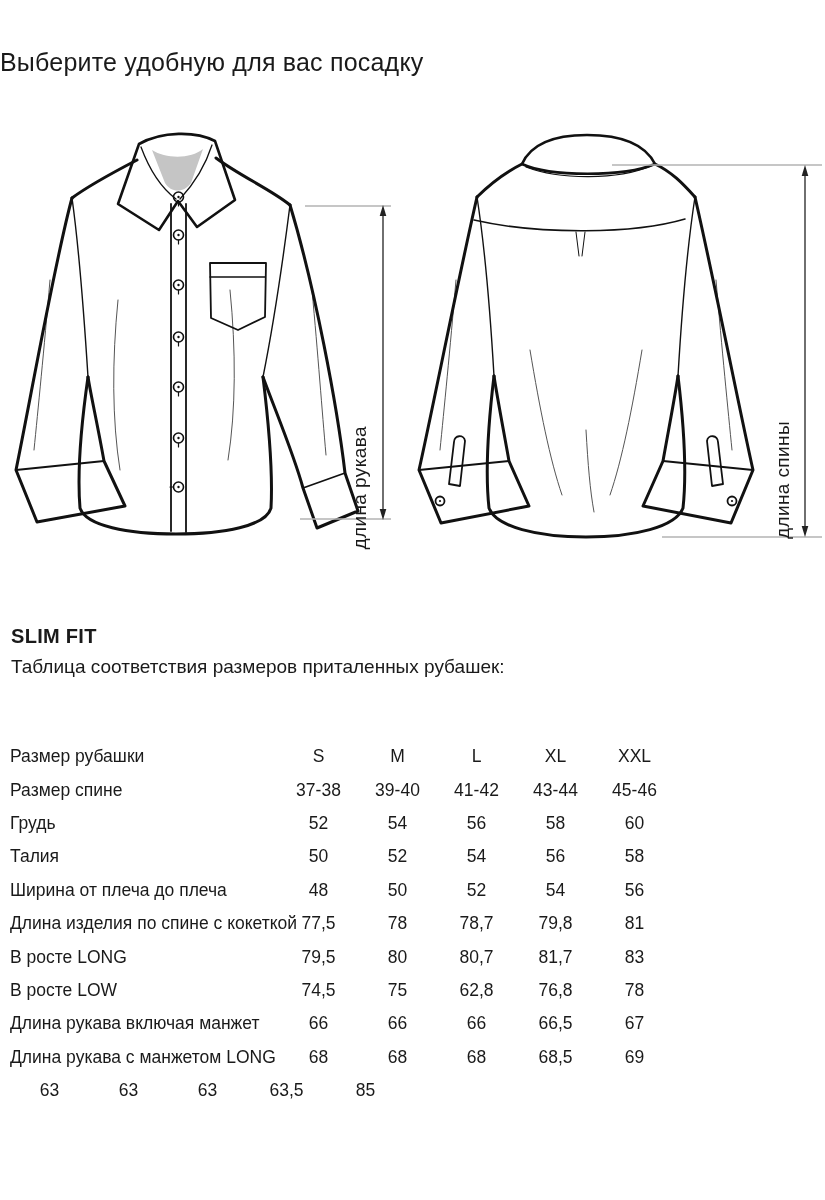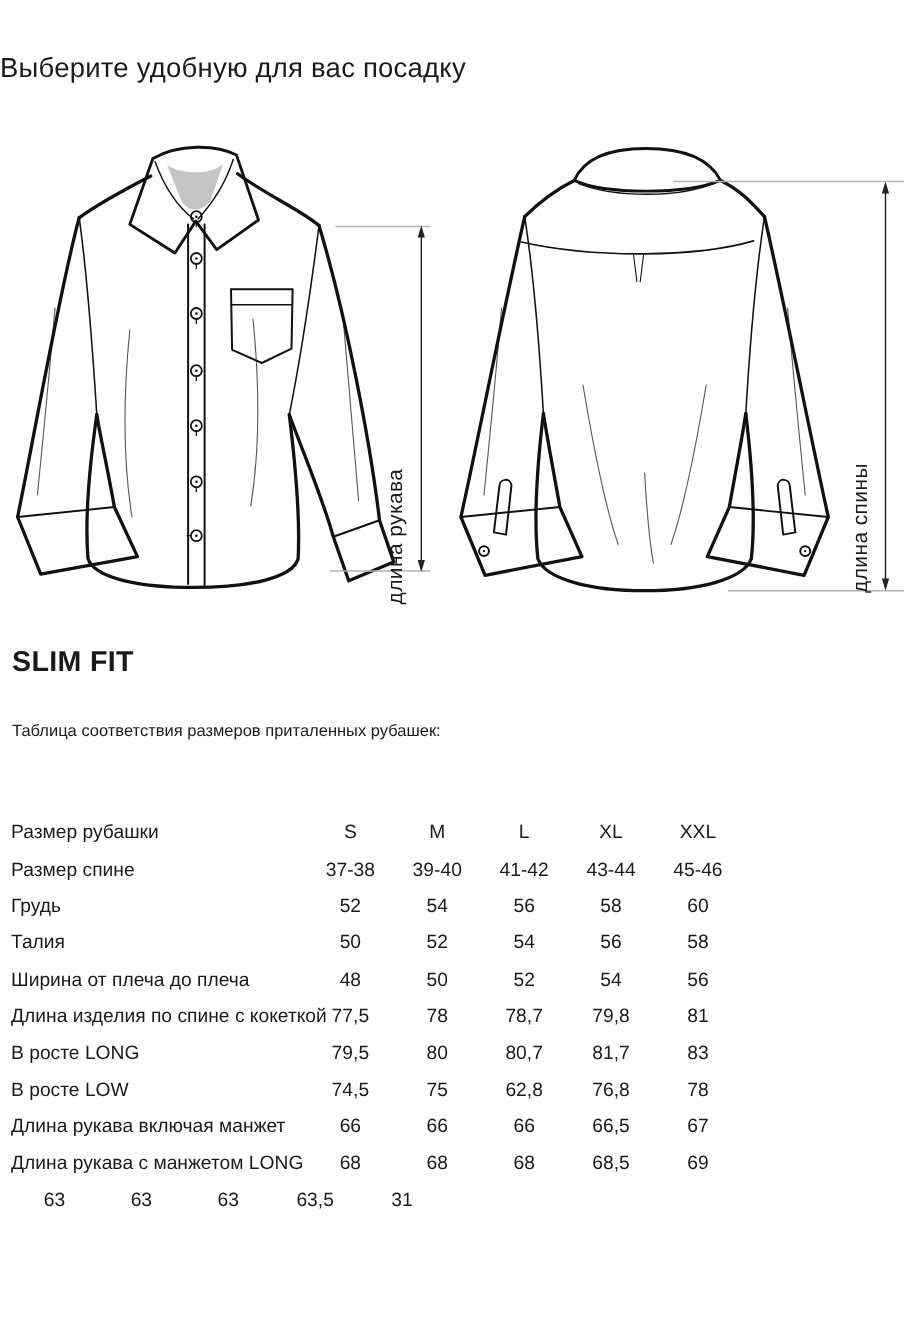--- a/index.html
+++ b/index.html
@@ -13,22 +13,22 @@
   #diagram{top:120px;left:0;width:825px;height:465px;}
   #front-svg{position:absolute;left:0;top:0;}
   #back-svg{position:absolute;left:410px;top:0;}
   #dim-svg{position:absolute;left:0;top:0;}
   .vlabel{
     position:absolute;writing-mode:vertical-rl;transform:rotate(180deg);
     font-size:19px;color:#1a1a1a;letter-spacing:.4px;white-space:nowrap;
   }
   #sleeve-length-label{left:349px;top:306px;}
   #back-length-label{left:772px;top:301px;}
-  #fit-heading{top:586px;left:11px;font-size:26px;font-weight:bold;letter-spacing:.3px;}
-  #table-caption{top:656px;left:11px;font-size:15px;}
+  #fit-heading{top:625px;left:11px;font-size:20px;font-weight:bold;letter-spacing:.3px;}
+  #table-caption{top:656px;left:11px;font-size:19px;}
   #size-table{top:740px;left:10px;width:680px;}
   .trow{display:flex;height:33.4px;align-items:center;}
   .tlabel{width:269px;font-size:17.5px;white-space:nowrap;}
   .tcell{width:79px;text-align:center;font-size:17.5px;}
 </style>
 </head>
 <body>
 
 <div class="abs" id="page-title">Выберите удобную для вас посадку</div>
 
@@ -243,15 +243,15 @@
       <div class="tcell">68</div>
       <div class="tcell">68</div>
       <div class="tcell">68,5</div>
       <div class="tcell">69</div>
     </div>
     <div class="trow">
       <div class="tcell">63</div>
       <div class="tcell">63</div>
       <div class="tcell">63</div>
       <div class="tcell">63,5</div>
-      <div class="tcell">31</div>
+      <div class="tcell">85</div>
     </div>
   </div>
 
 </body></html>

